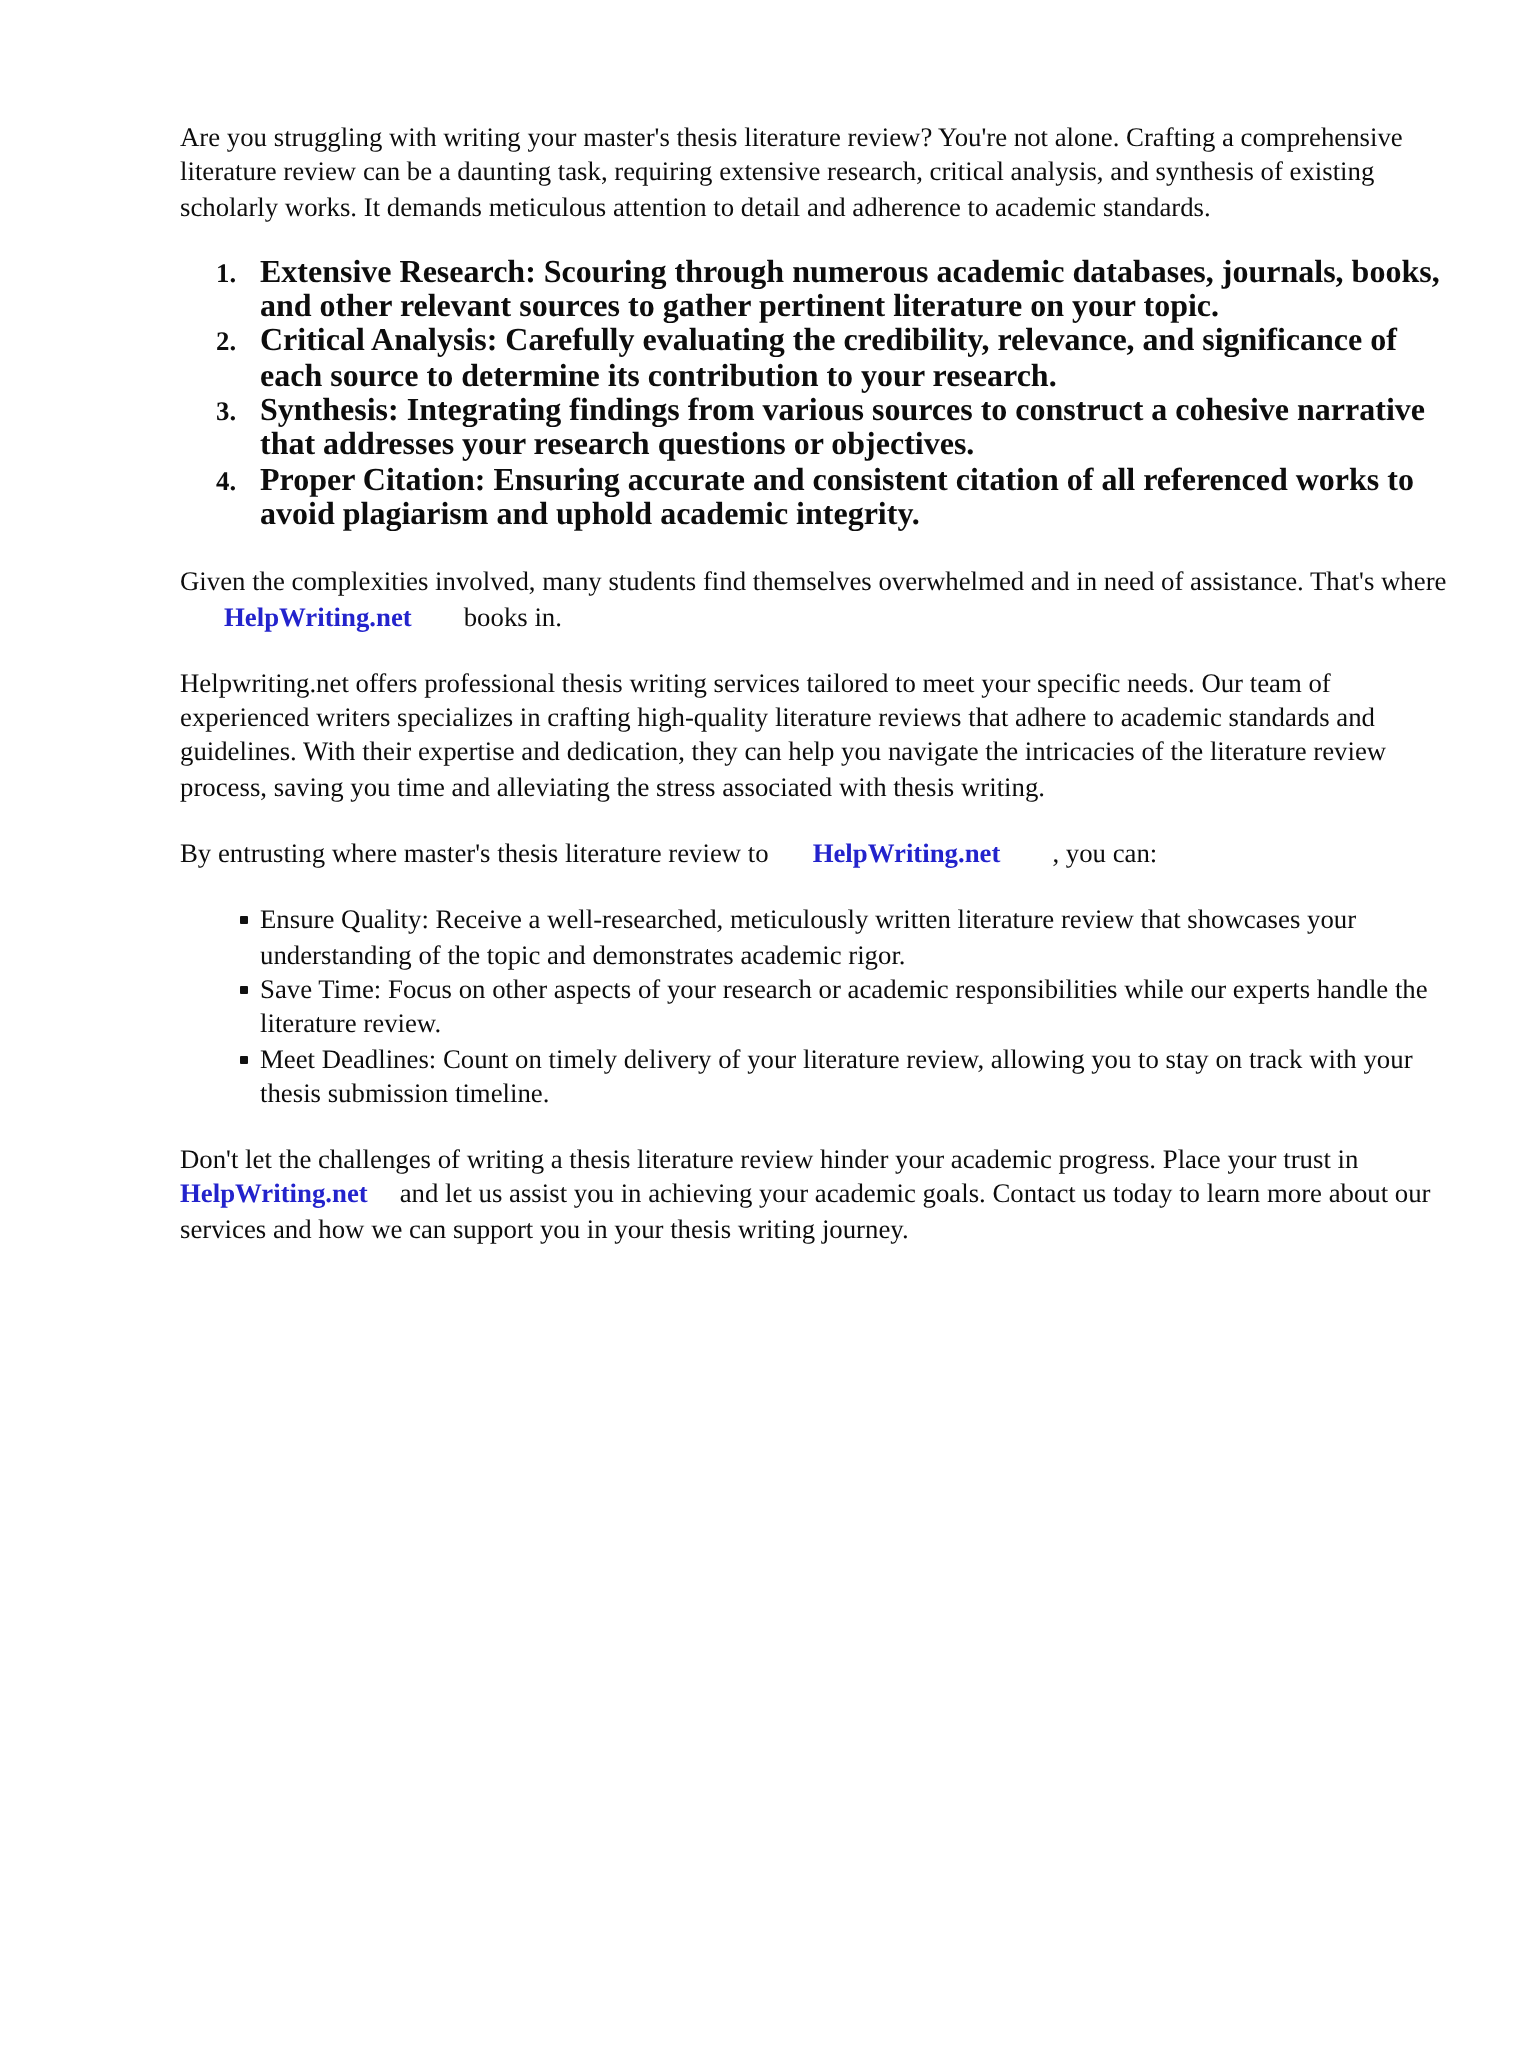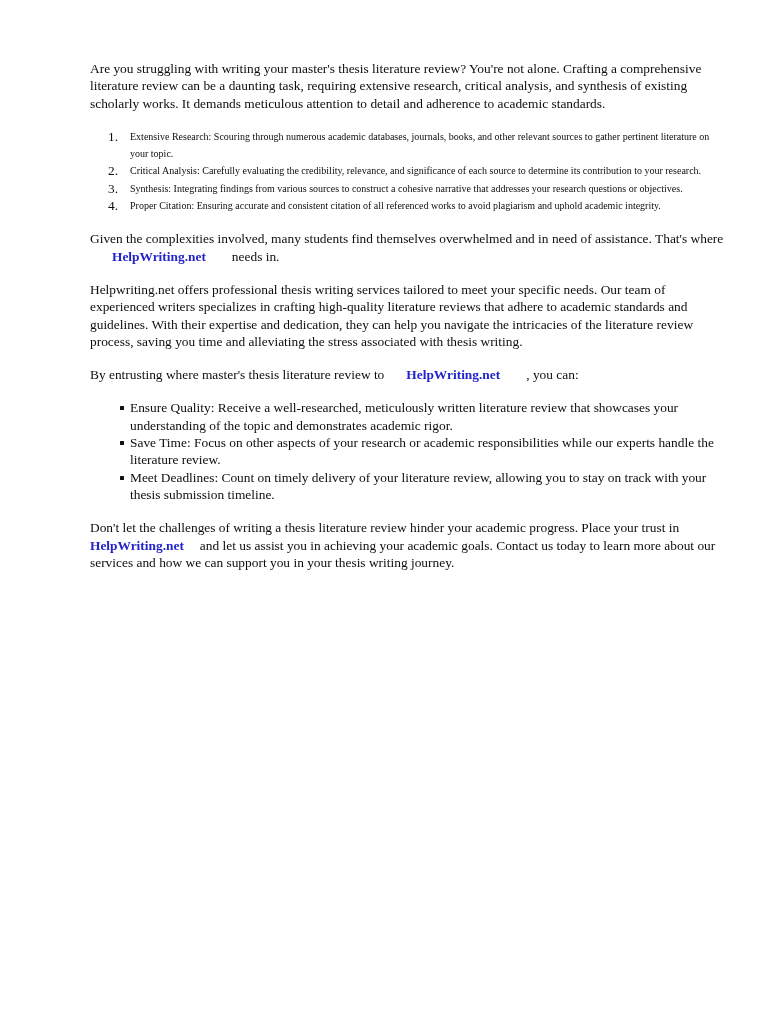--- a/index.html
+++ b/index.html
@@ -40,23 +40,24 @@
     margin: 0 0 16px 0;
     padding: 0;
     list-style: none;
     counter-reset: item;
   }
 
   ol.numbered > li {
     position: relative;
     margin: 0 0 0 0;
     padding-left: 40px;
-    font-size: 10px;
+    font-size: 16px;
     line-height: 17.3px;
     counter-increment: item;
+    font-weight: bold;
   }
 
   ol.numbered > li::before {
     content: counter(item) ".";
     position: absolute;
     left: 18px;
     top: 0;
     width: 18px;
     text-align: left;
     font-size: 13.4px;
@@ -118,21 +119,21 @@
         <span>Critical Analysis: Carefully evaluating the credibility, relevance, and significance of each source to determine its contribution to your research.</span>
       </li>
       <li>
         <span>Synthesis: Integrating findings from various sources to construct a cohesive narrative that addresses your research questions or objectives.</span>
       </li>
       <li>
         <span>Proper Citation: Ensuring accurate and consistent citation of all referenced works to avoid plagiarism and uphold academic integrity.</span>
       </li>
     </ol>
 
-    <p class="para"><span>Given the complexities involved, many students find themselves overwhelmed and in need of assistance. That's where</span><span class="gap-before"></span><a class="brand-link" href="#">HelpWriting.net</a><span class="gap-after"></span><span>needs in.</span></p>
+    <p class="para"><span>Given the complexities involved, many students find themselves overwhelmed and in need of assistance. That's where</span><span class="gap-before"></span><a class="brand-link" href="#">HelpWriting.net</a><span class="gap-after"></span><span>books in.</span></p>
 
     <p class="para">Helpwriting.net offers professional thesis writing services tailored to meet your specific needs. Our team of experienced writers specializes in crafting high-quality literature reviews that adhere to academic standards and guidelines. With their expertise and dedication, they can help you navigate the intricacies of the literature review process, saving you time and alleviating the stress associated with thesis writing.</p>
 
     <p class="para"><span>By entrusting where master's thesis literature review to</span><span class="gap-before"></span><a class="brand-link" href="#">HelpWriting.net</a><span class="gap-after"></span><span>, you can:</span></p>
 
     <ul class="bulleted">
       <li>
         <span>Ensure Quality: Receive a well-researched, meticulously written literature review that showcases your understanding of the topic and demonstrates academic rigor.</span>
       </li>
       <li>

